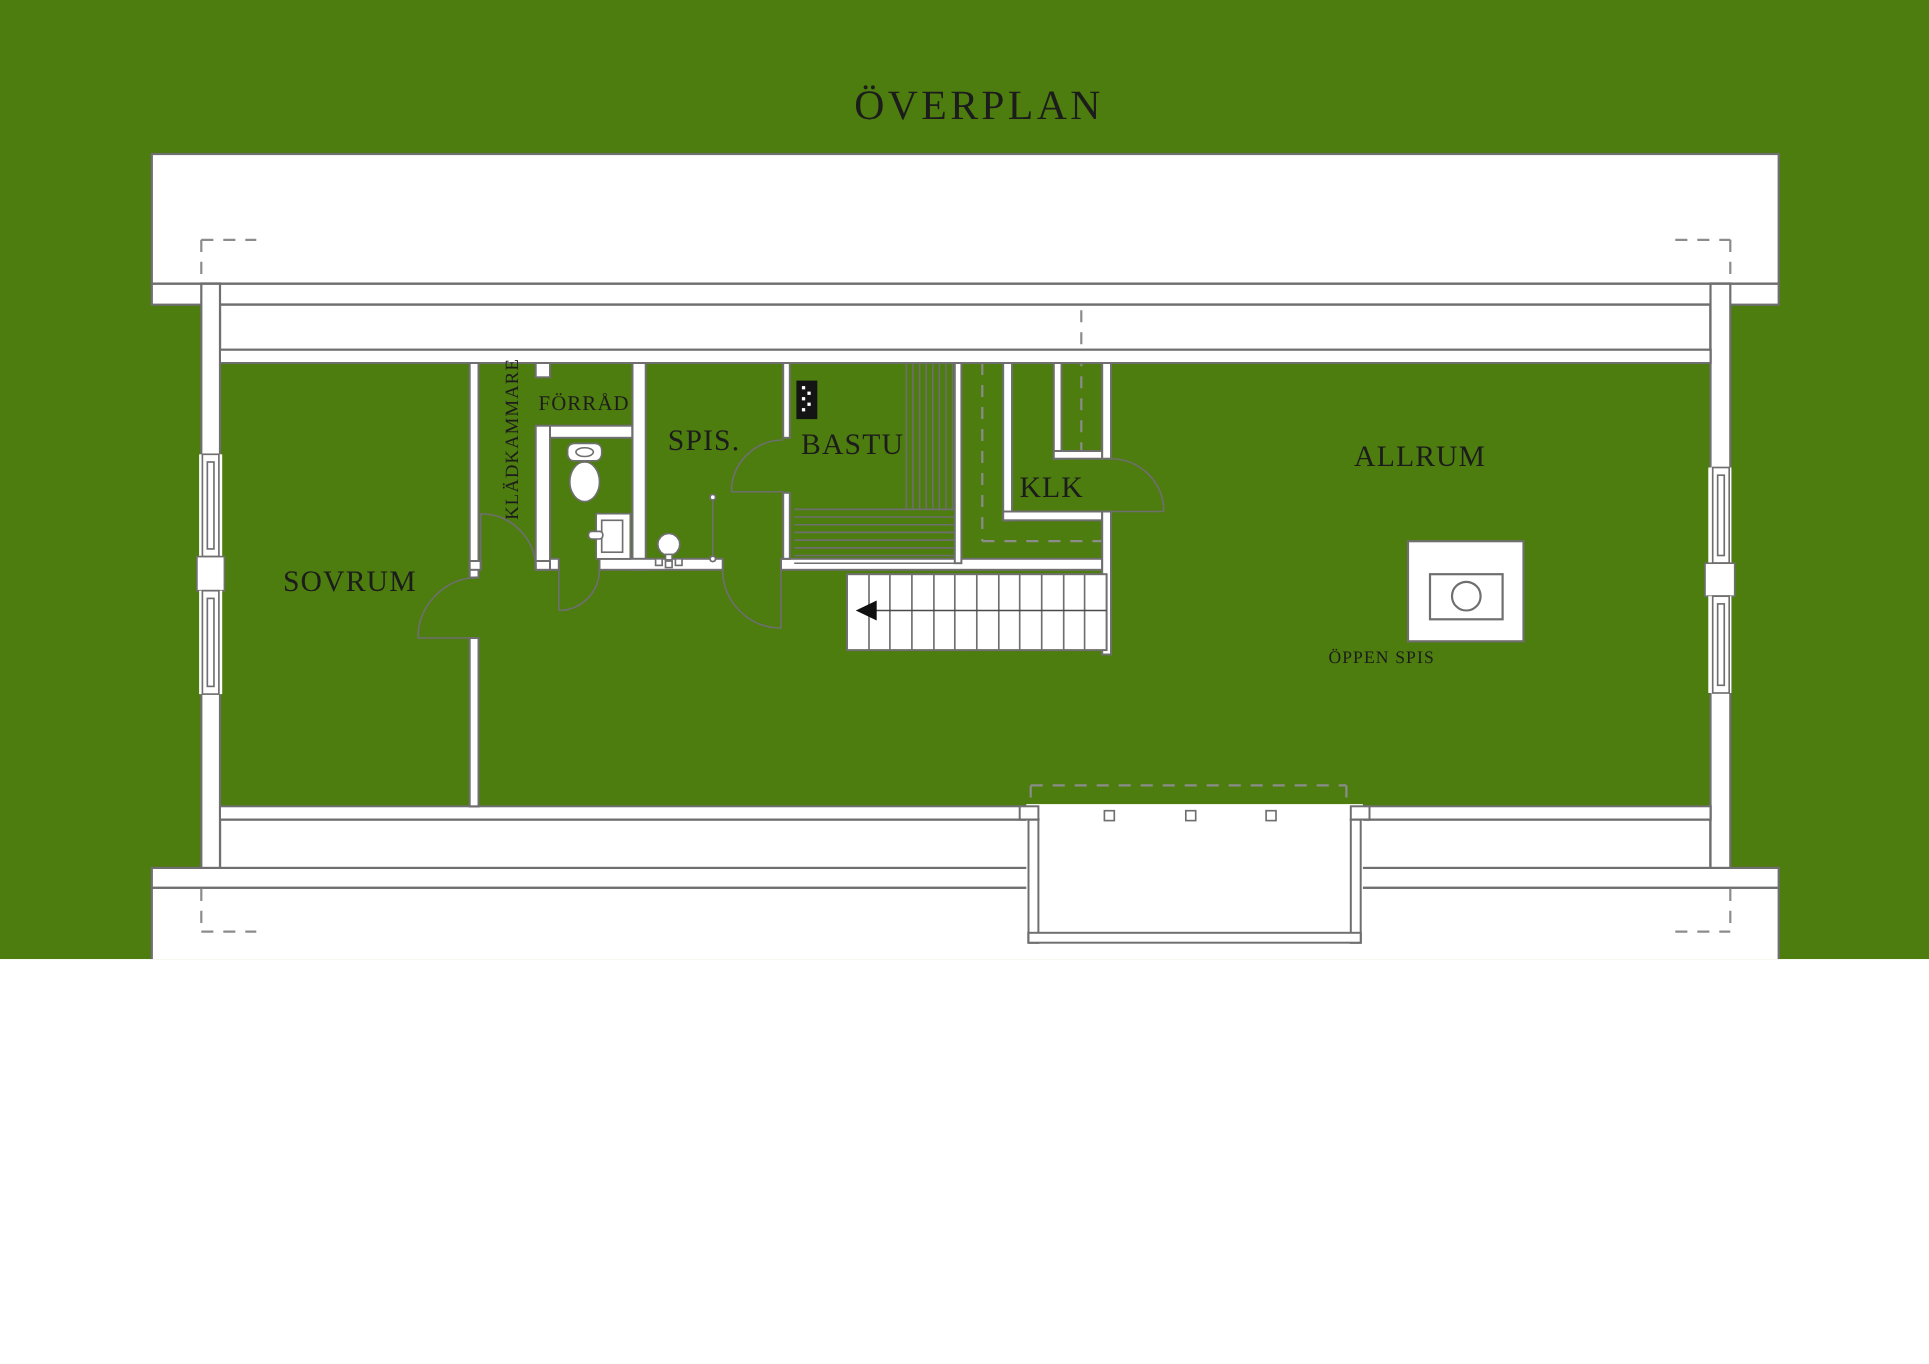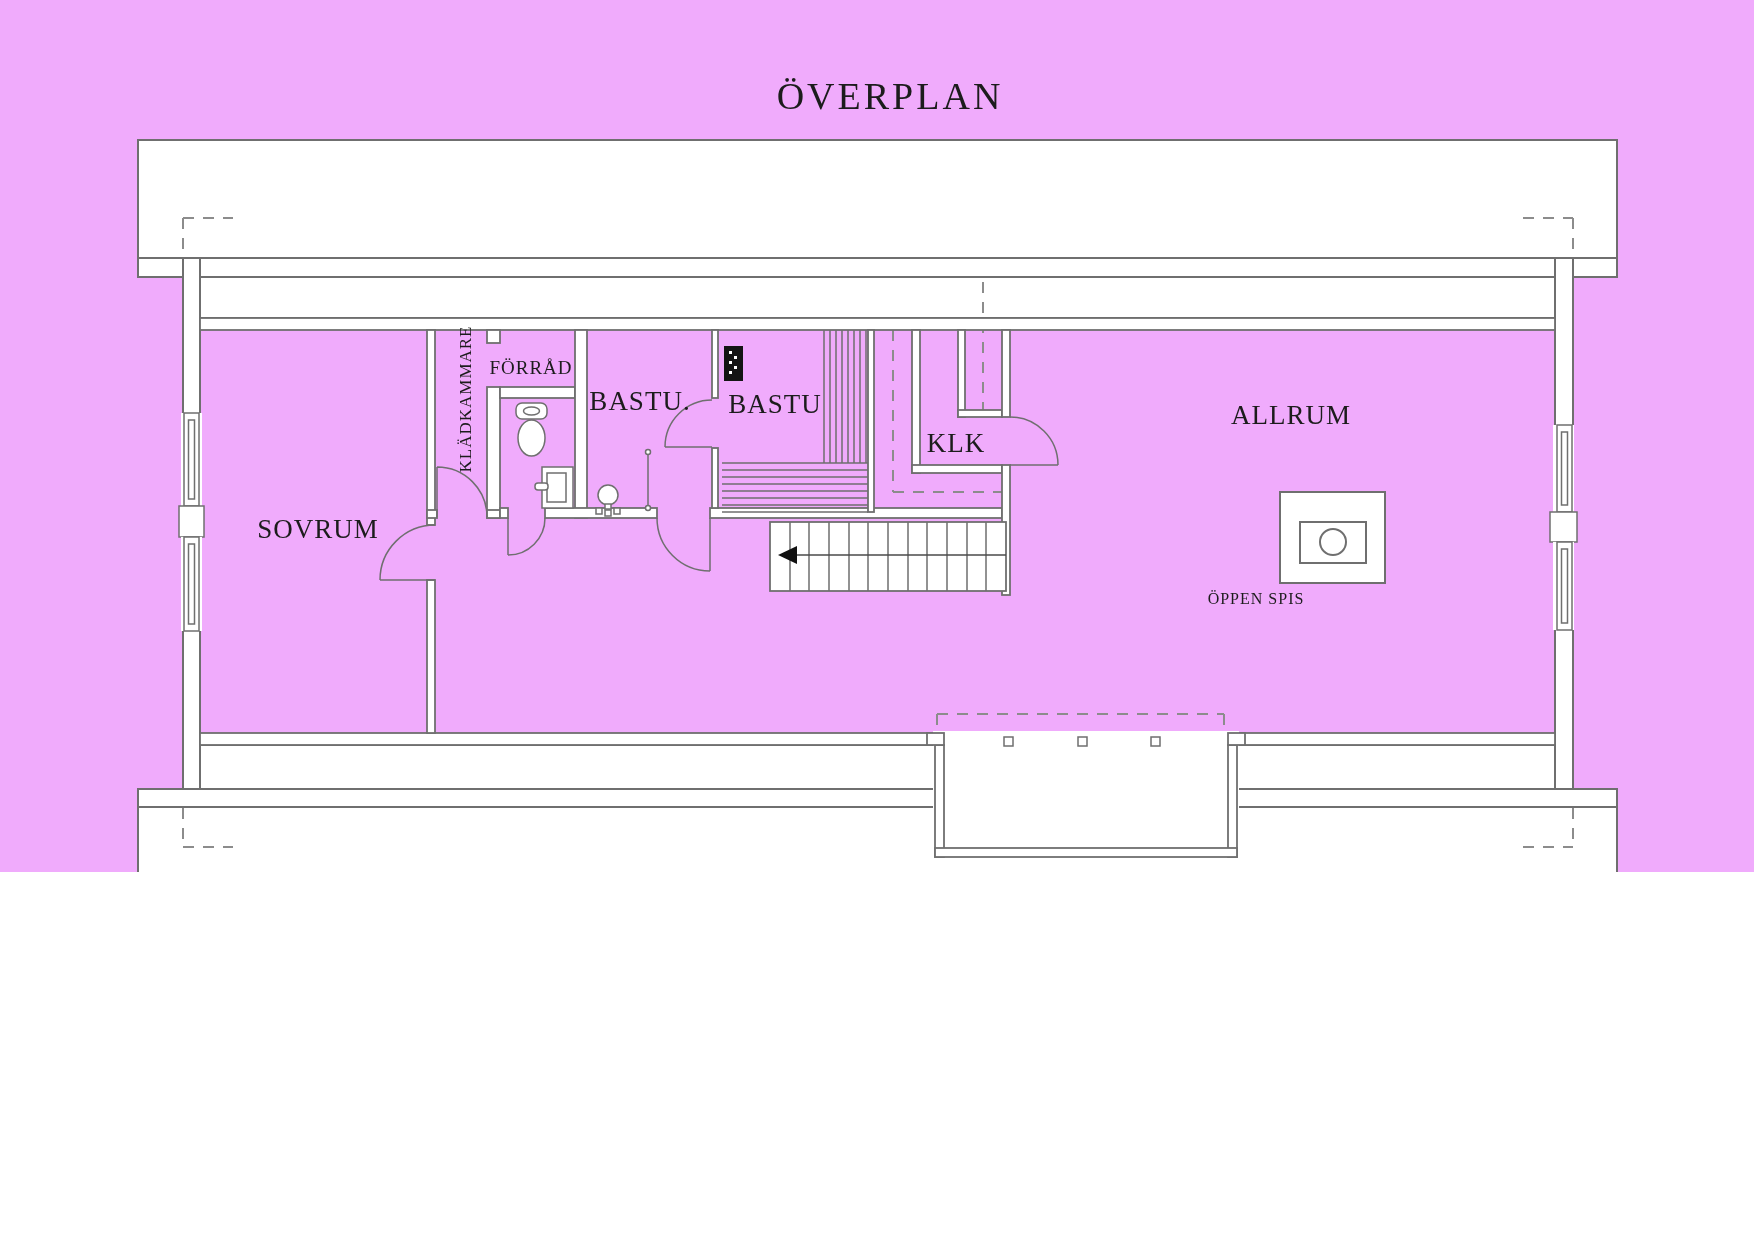--- a/index.html
+++ b/index.html
@@ -1,16 +1,16 @@
 <!DOCTYPE html>
 <html><head>
 <meta charset="utf-8">
 <style>
   html,body{margin:0;padding:0;background:#fff;}
-  .canvas{position:relative;width:1754px;height:872px;background:#f0abfc;overflow:hidden;
+  .canvas{position:relative;width:1754px;height:872px;background:#4d7c0f;overflow:hidden;
           font-family:"Liberation Serif", serif;color:#1c1c1c;}
   .plan-svg{position:absolute;left:0;top:0;width:1754px;height:1240px;}
   .lbl{position:absolute;transform:translate(-50%,-50%);white-space:nowrap;
        font-family:"Liberation Serif", serif;color:#1c1c1c;line-height:1;}
   .lbl.rot{transform:translate(-50%,-50%) rotate(-90deg);}
   .title{font-size:38px;letter-spacing:3px;}
   .room-lg{font-size:27px;letter-spacing:1px;}
   .room-md{font-size:19px;letter-spacing:1px;}
   .room-sm{font-size:17px;letter-spacing:1px;}
   .room-xs{font-size:16px;letter-spacing:1px;}
@@ -165,21 +165,21 @@
         <rect x="1078" y="737" width="9" height="9"></rect>
         <rect x="1151" y="737" width="9" height="9"></rect>
       </g>
     </g>
   </svg>
 
   <div class="lbl title" style="left:890px;top:96px;">ÖVERPLAN</div>
   <div class="lbl room-lg" style="left:318px;top:529px;">SOVRUM</div>
   <div class="lbl room-sm rot" style="left:465px;top:399px;">KLÄDKAMMARE</div>
   <div class="lbl room-md" style="left:531px;top:367px;text-align:right;">FÖRRÅD</div>
-  <div class="lbl room-lg" style="left:640px;top:401px;">BASTU.</div>
+  <div class="lbl room-lg" style="left:640px;top:401px;">SPIS.</div>
   <div class="lbl room-lg" style="left:775px;top:404px;">BASTU</div>
   <div class="lbl room-lg" style="left:956px;top:443px;">KLK</div>
   <div class="lbl room-lg" style="left:1291px;top:415px;">ALLRUM</div>
   <div class="lbl room-xs" style="left:1256px;top:599px;">ÖPPEN SPIS</div>
 
   <div class="rule"></div>
 
 </div>
 
 </body></html>

